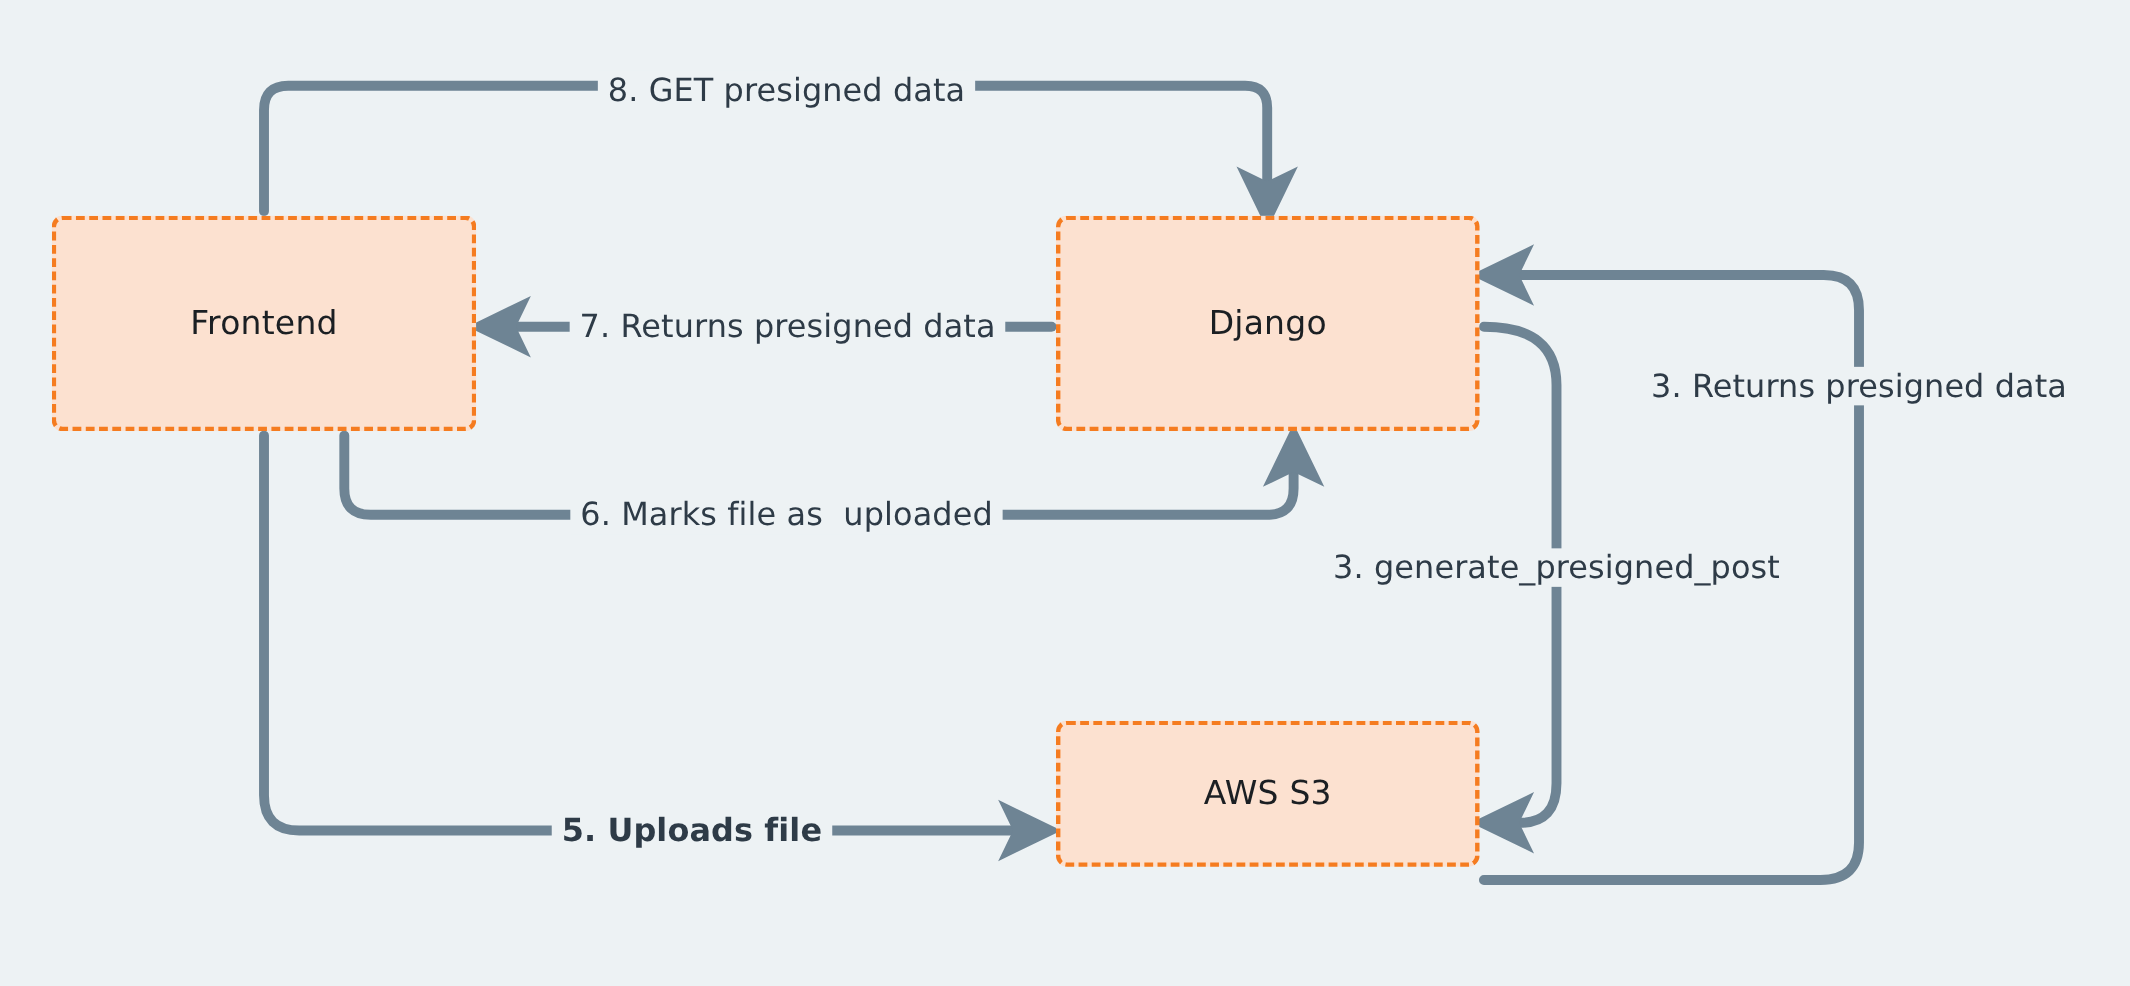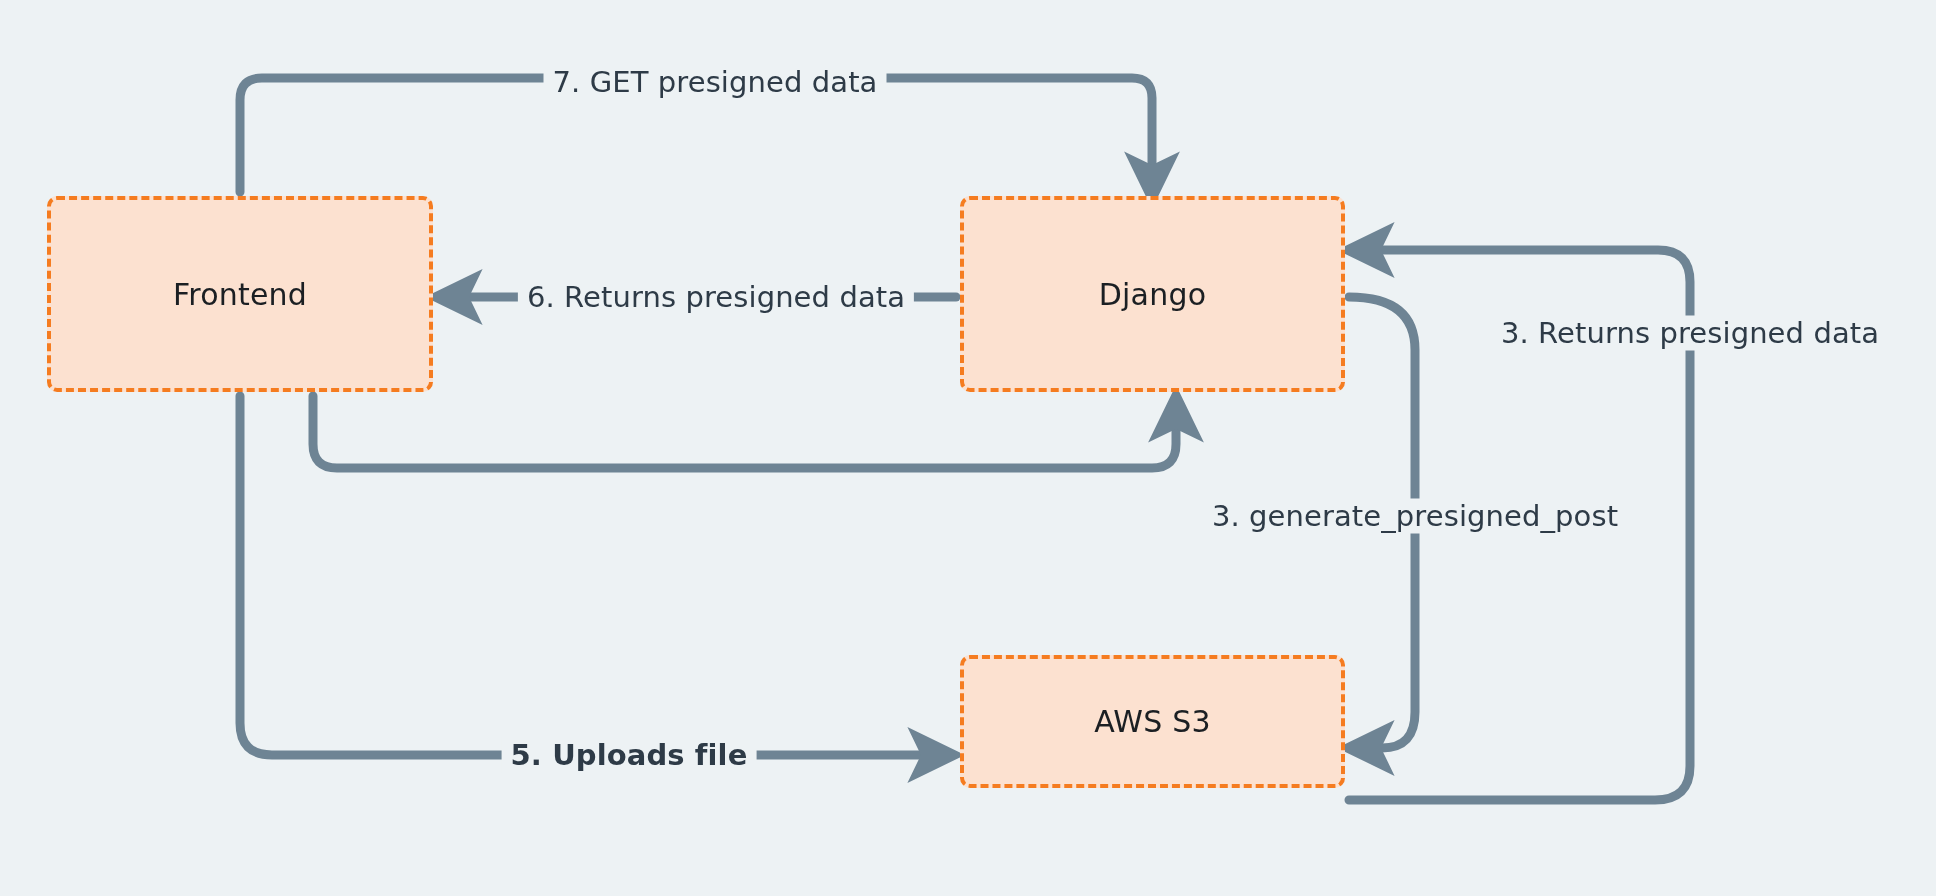--- a/index.html
+++ b/index.html
@@ -89,24 +89,25 @@
   </div>
 
   <div class="node-box" id="node-frontend" style="left:47px; top:196px; width:386px; height:196px;">
     <span class="node-label">Frontend</span>
   </div>
 
   <div class="node-box" id="node-s3" style="left:960px; top:655px; width:385px; height:133px;">
     <span class="node-label">AWS S3</span>
   </div>
 
-  <div class="edge-label" style="left:715px; top:82px;">7. GET presigned data</div>
+  <div class="edge-label" style="left:715px; top:82px;">8. GET presigned data</div>
 
   <div class="edge-label" style="left:1415px; top:516px;">3. generate_presigned_post</div>
 
-  <div class="edge-label" style="left:1690px; top:333px;">3. Returns presigned data</div>
+  <div class="edge-label" style="left:1690px; top:351px;">3. Returns presigned data</div>
 
-  <div class="edge-label" style="left:716px; top:297px;">6. Returns presigned data</div>
+  <div class="edge-label" style="left:716px; top:297px;">7. Returns presigned data</div>
 
   <div class="edge-label" style="left:629px; top:755px;font-weight:bold;">5. Uploads file</div>
 
+  <div class="edge-label" style="left:715px; top:468px;">6. Marks file as  uploaded</div>
 
 </div>
 
 </body></html>

